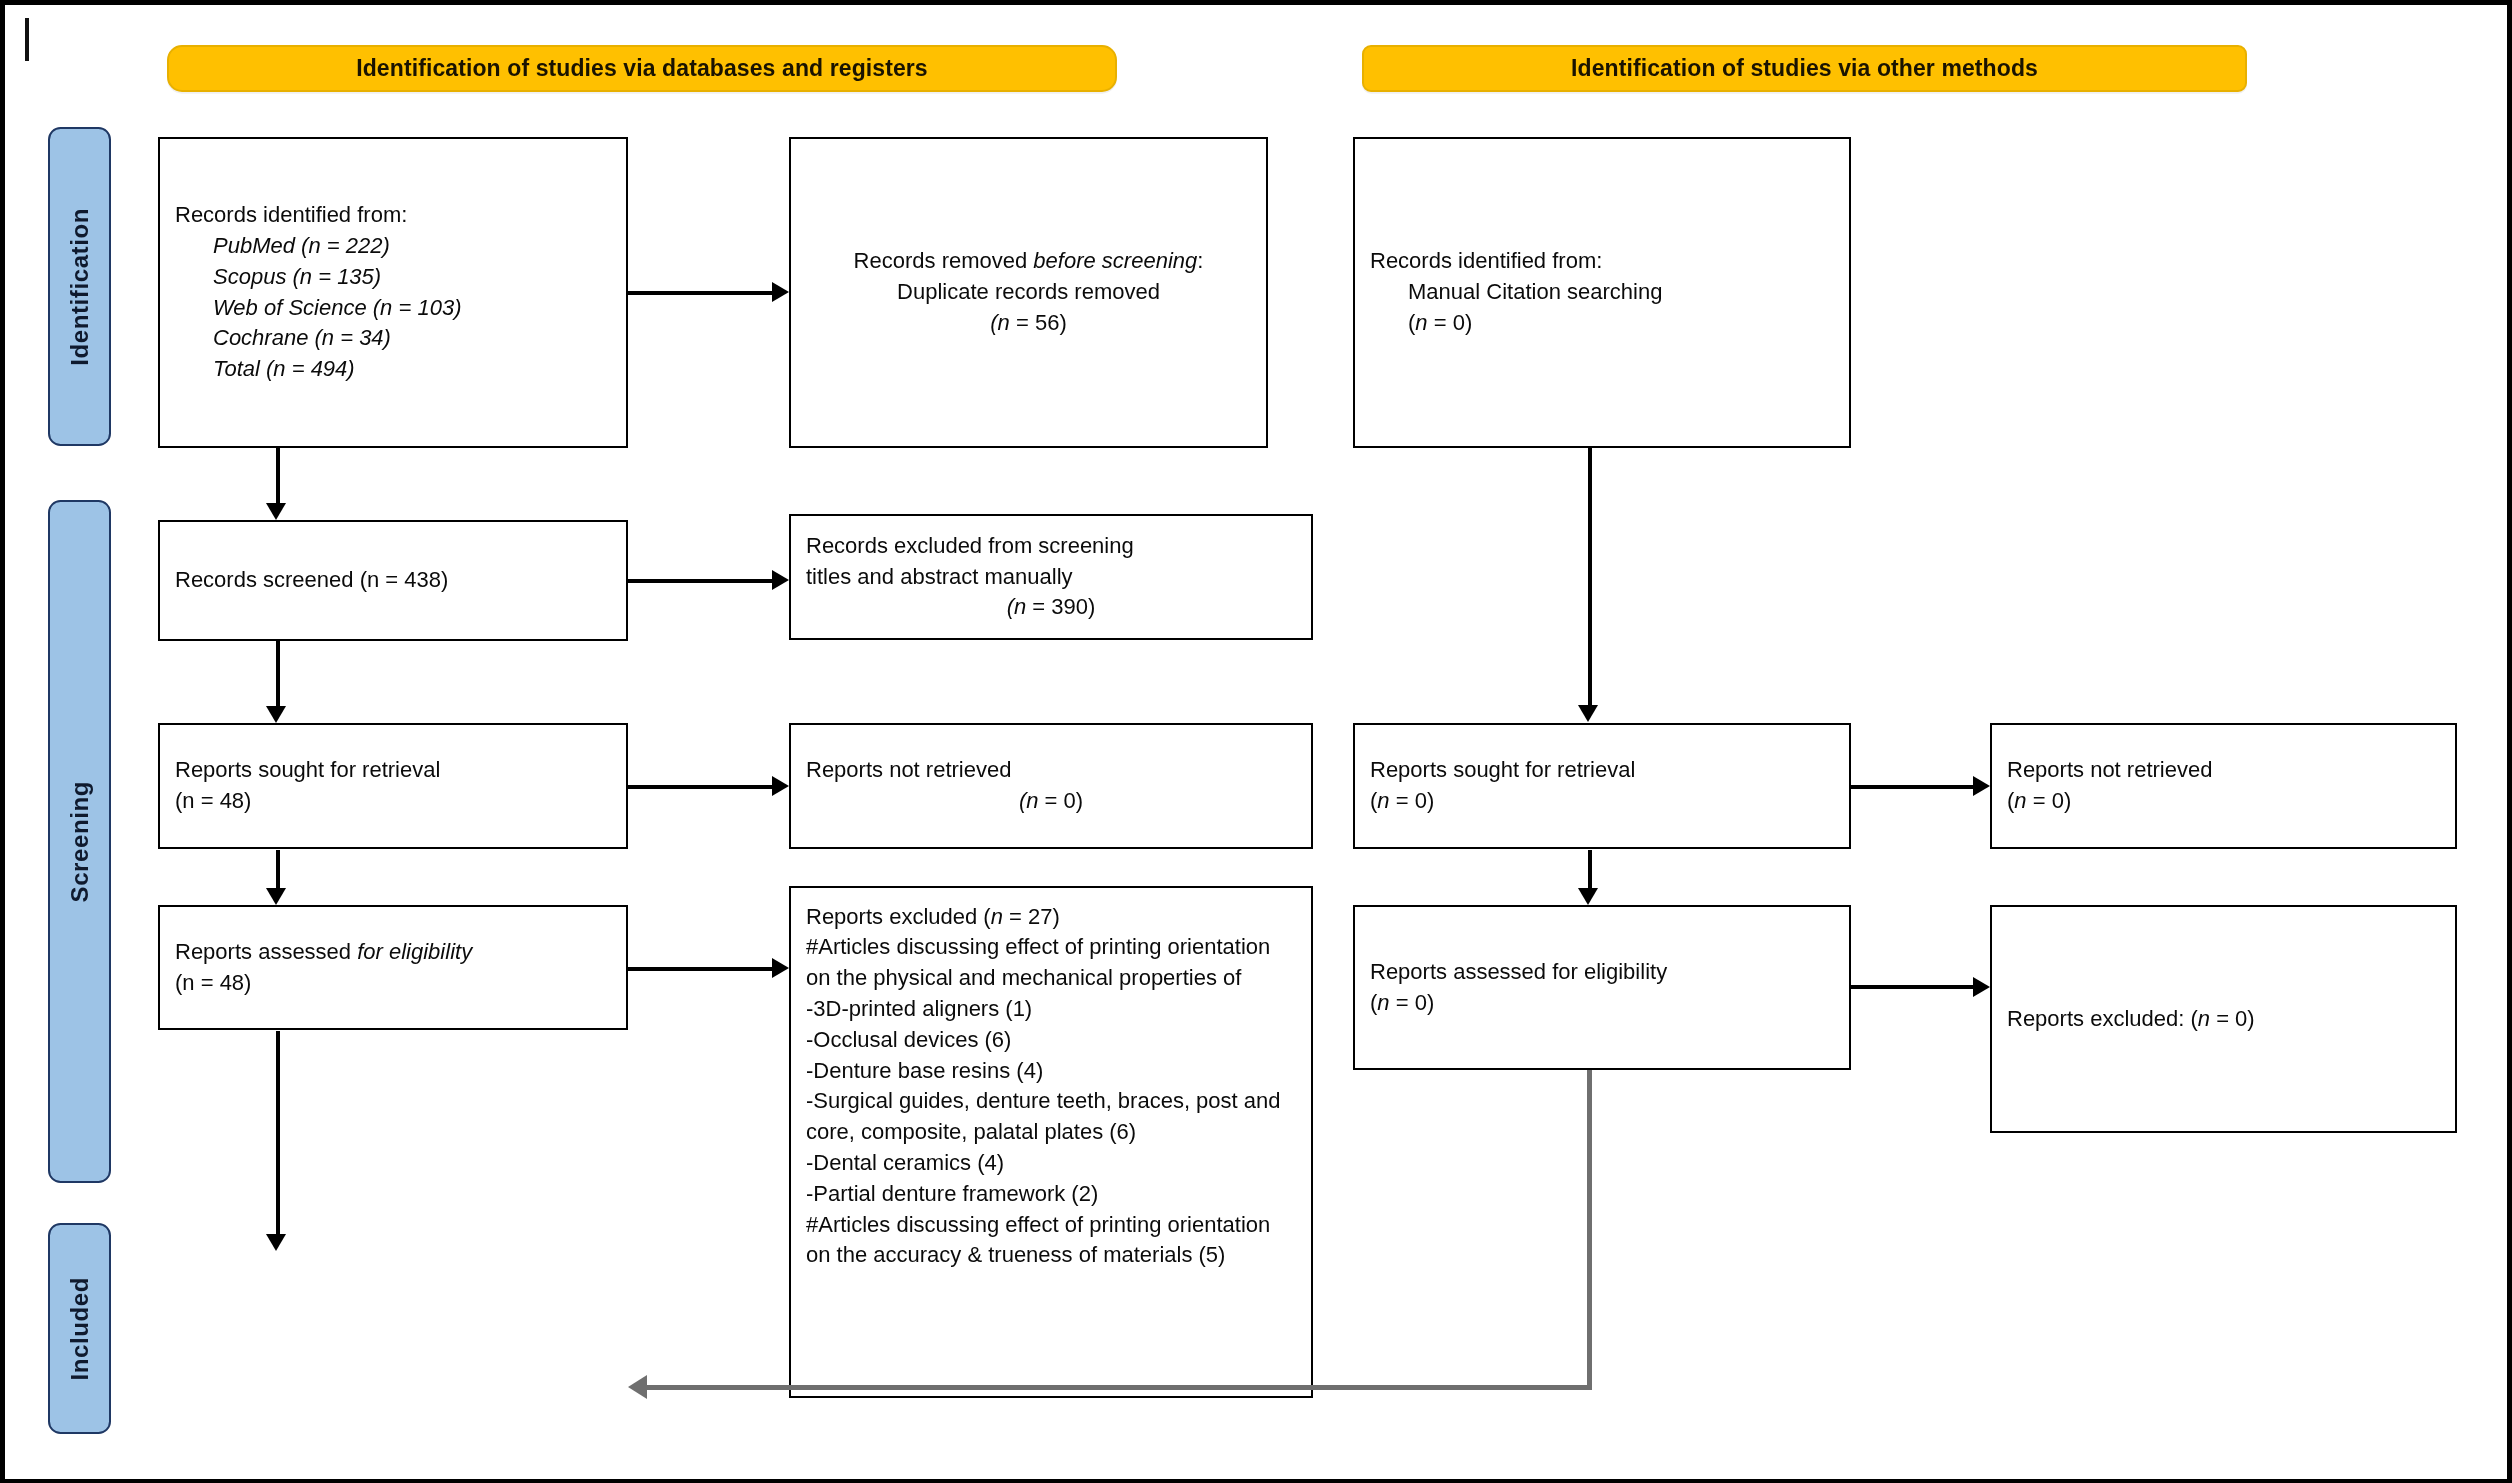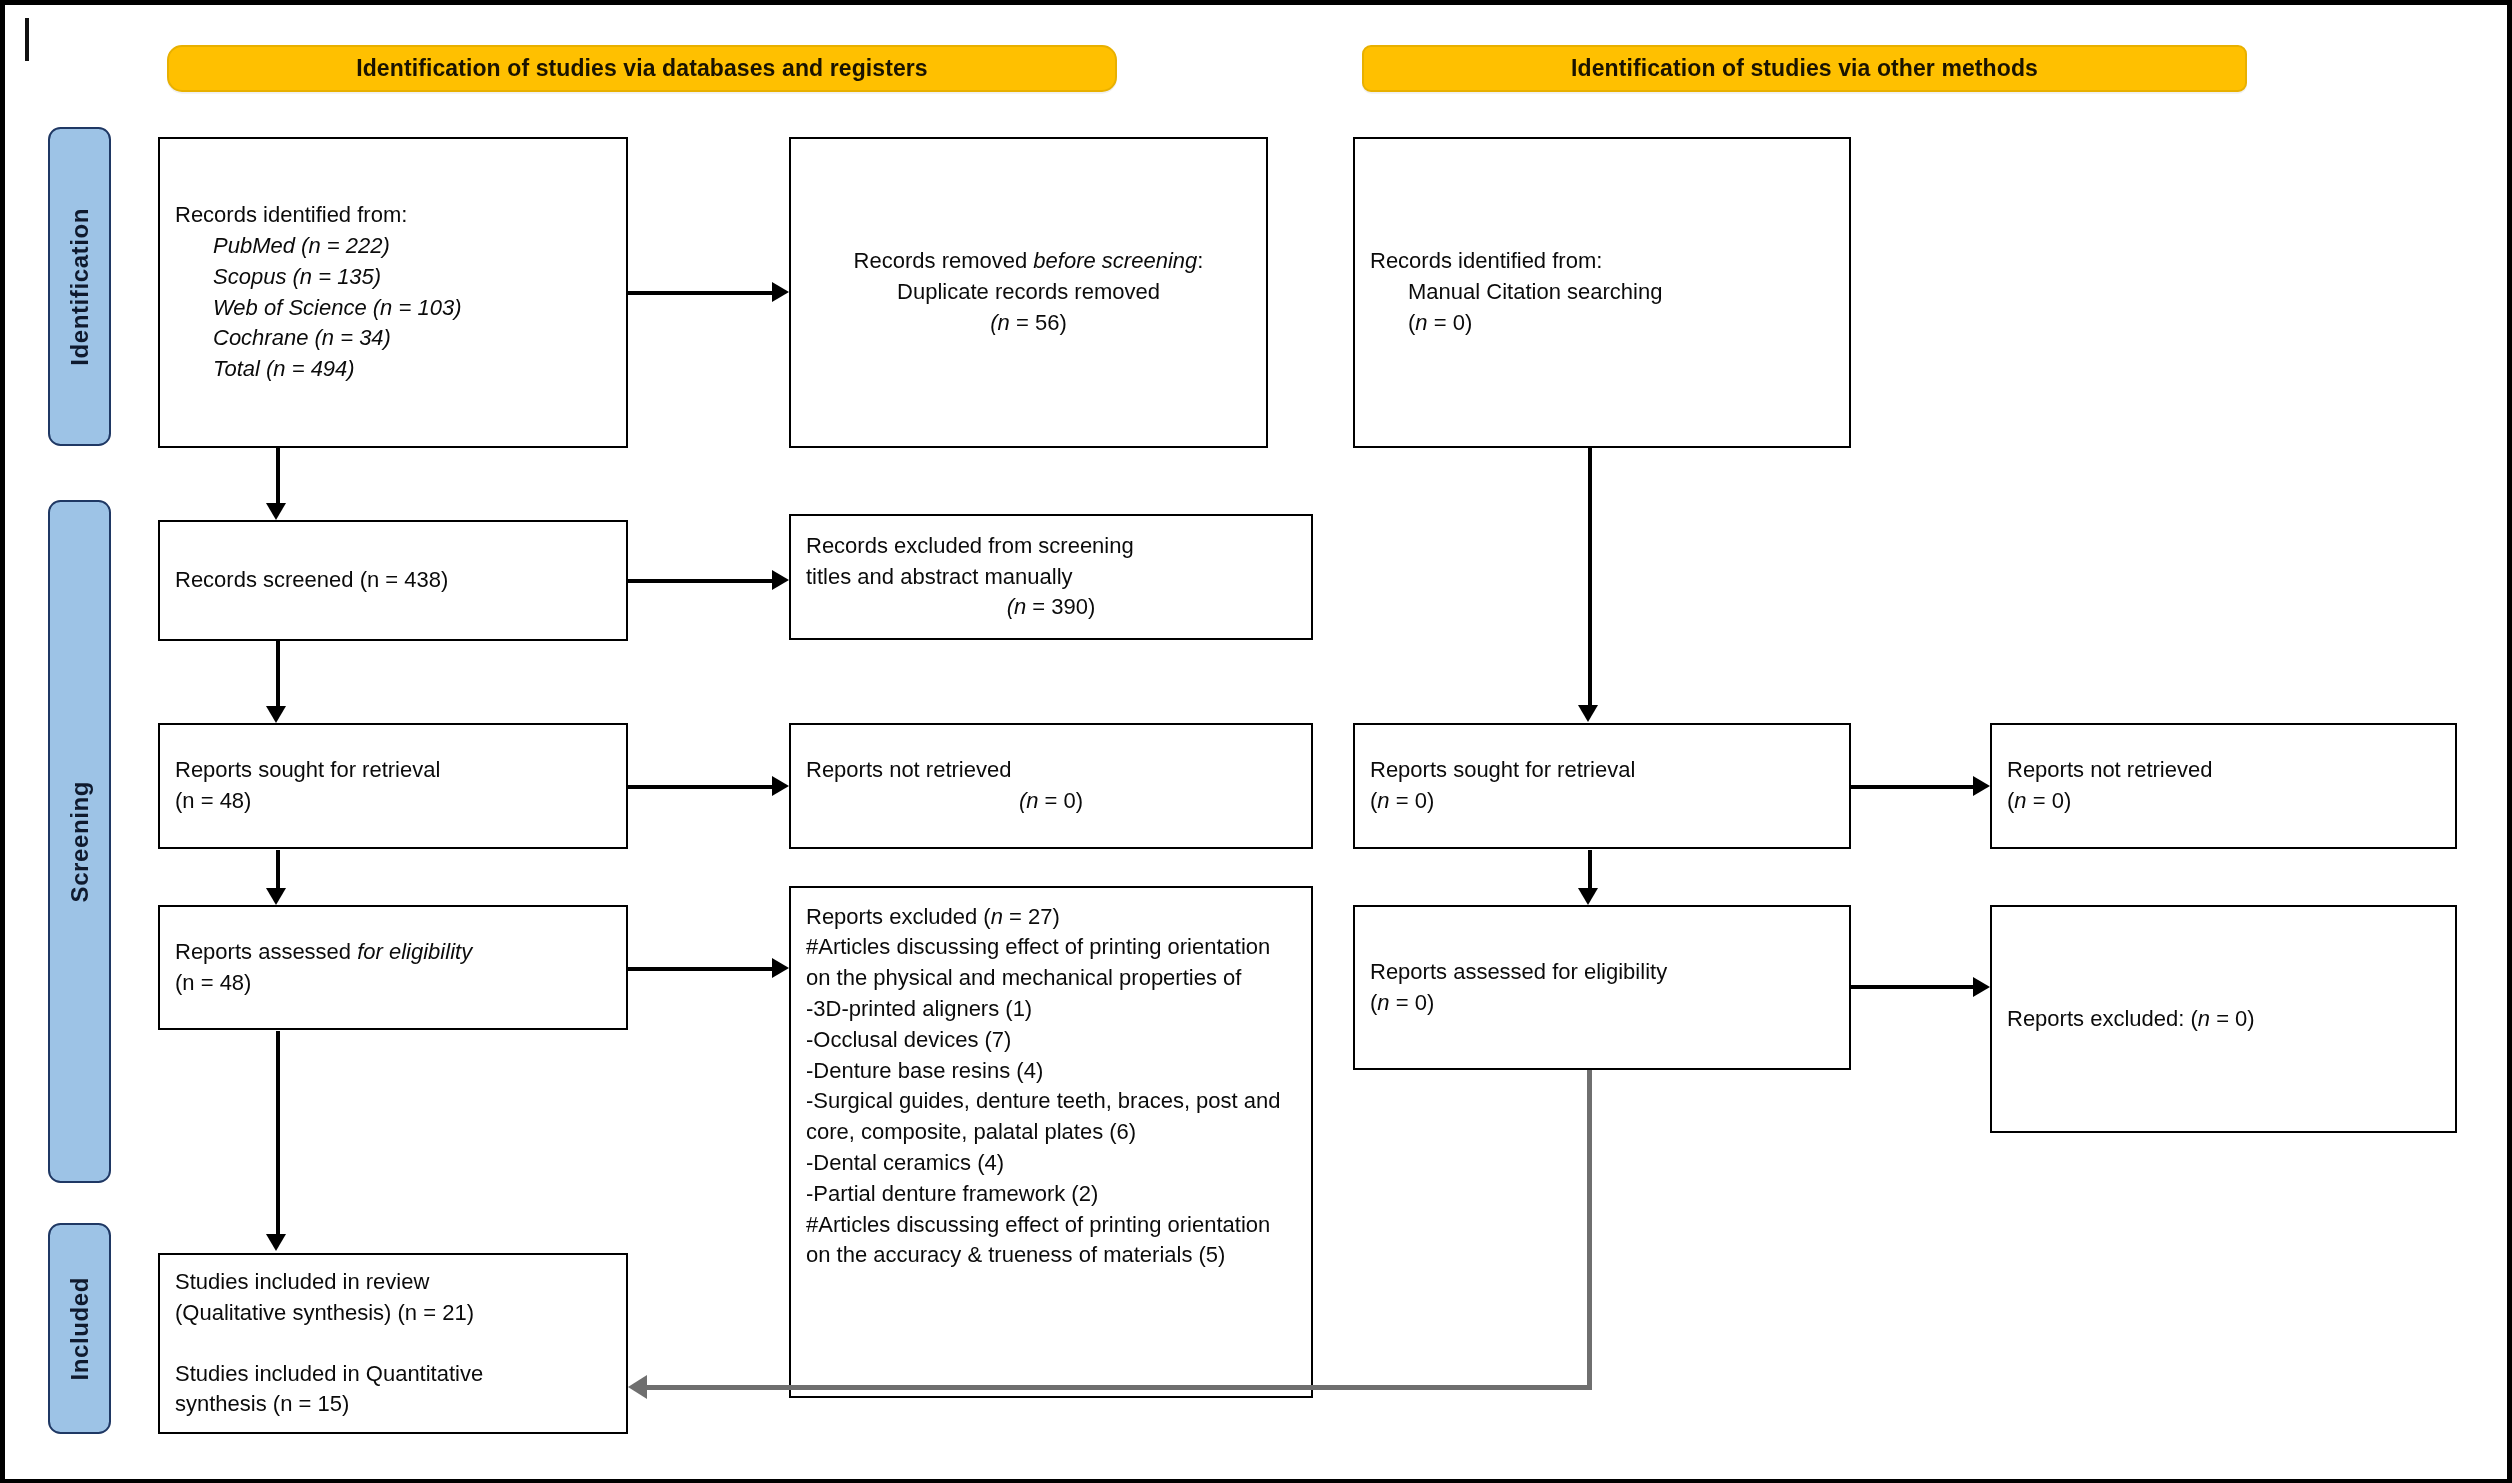--- a/index.html
+++ b/index.html
@@ -141,27 +141,20 @@
   <div class="abs box" style="left:153px;top:718px;width:470px;height:126px;">
     <div class="ln">Reports sought for retrieval</div>
     <div class="ln">(n = 48)</div>
   </div>
 
   <div class="abs box" style="left:153px;top:900px;width:470px;height:125px;">
     <div class="ln">Reports assessed <em class="it">for eligibility</em></div>
     <div class="ln">(n = 48)</div>
   </div>
 
-  <div class="abs box" style="left:153px;top:1248px;width:470px;height:181px;">
-    <div class="ln">Studies included in review</div>
-    <div class="ln">(Qualitative synthesis) (n = 21)</div>
-    <div class="gap"></div>
-    <div class="ln">Studies included in Quantitative</div>
-    <div class="ln">synthesis (n = 15)</div>
-  </div>
 
   <div class="abs box center" style="left:784px;top:132px;width:479px;height:311px;">
     <div class="ln">Records removed <em class="it">before screening</em>:</div>
     <div class="ln">Duplicate records removed</div>
     <div class="ln"><em class="it">(n</em> = 56)</div>
   </div>
 
   <div class="abs box" style="left:784px;top:509px;width:524px;height:126px;">
     <div class="ln">Records excluded from screening</div>
     <div class="ln">titles and abstract manually</div>
@@ -170,21 +163,21 @@
 
   <div class="abs box" style="left:784px;top:718px;width:524px;height:126px;">
     <div class="ln">Reports not retrieved</div>
     <div class="ln" style="text-align:center"><em class="it">(n</em> = 0)</div>
   </div>
 
   <div class="abs box just" style="left:784px;top:881px;width:524px;height:512px;justify-content:flex-start;padding-top:13.7px;">
     <div class="ln" style="text-align:left">Reports excluded (<em class="it">n</em> = 27)</div>
     <div class="ln">#Articles discussing effect of printing orientation on the physical and mechanical properties of</div>
     <div class="ln" style="text-align:left">-3D-printed aligners (1)</div>
-    <div class="ln" style="text-align:left">-Occlusal devices (7)</div>
+    <div class="ln" style="text-align:left">-Occlusal devices (6)</div>
     <div class="ln" style="text-align:left">-Denture base resins (4)</div>
     <div class="ln">-Surgical guides, denture teeth, braces, post and core, composite, palatal plates (6)</div>
     <div class="ln" style="text-align:left">-Dental ceramics (4)</div>
     <div class="ln" style="text-align:left">-Partial denture framework (2)</div>
     <div class="ln">#Articles discussing effect of printing orientation on the accuracy &amp; trueness of materials (5)</div>
   </div>
 
   <div class="abs box" style="left:1348px;top:132px;width:498px;height:311px;">
     <div class="ln">Records identified from:</div>
     <div class="ln indent">Manual Citation searching</div>

